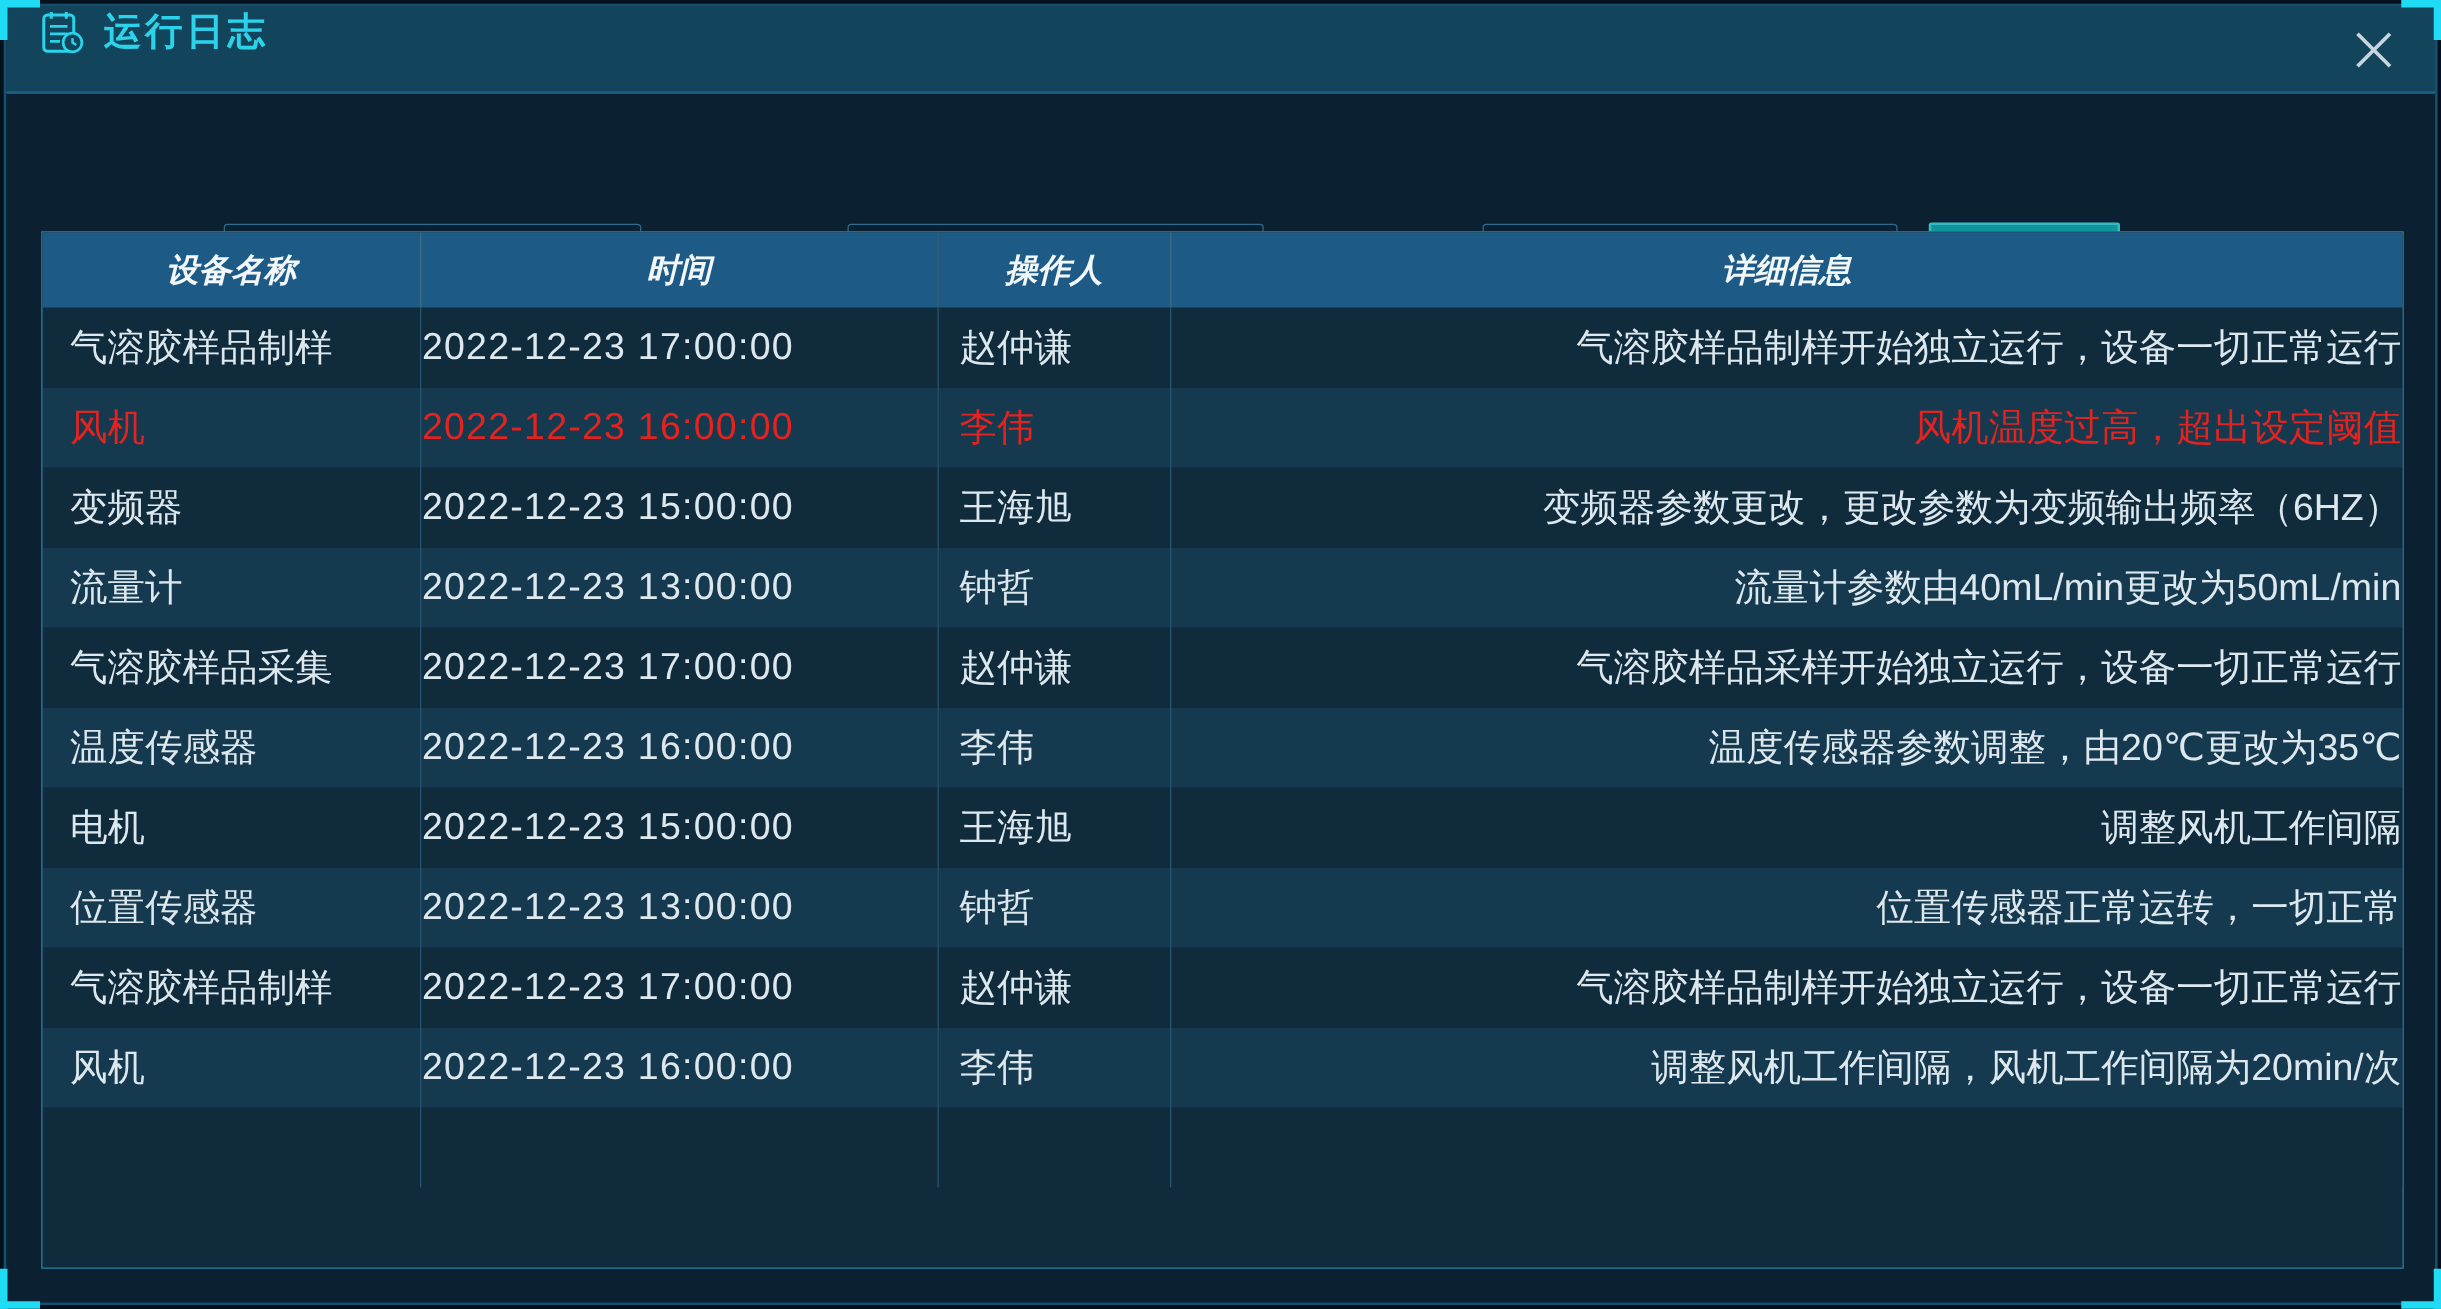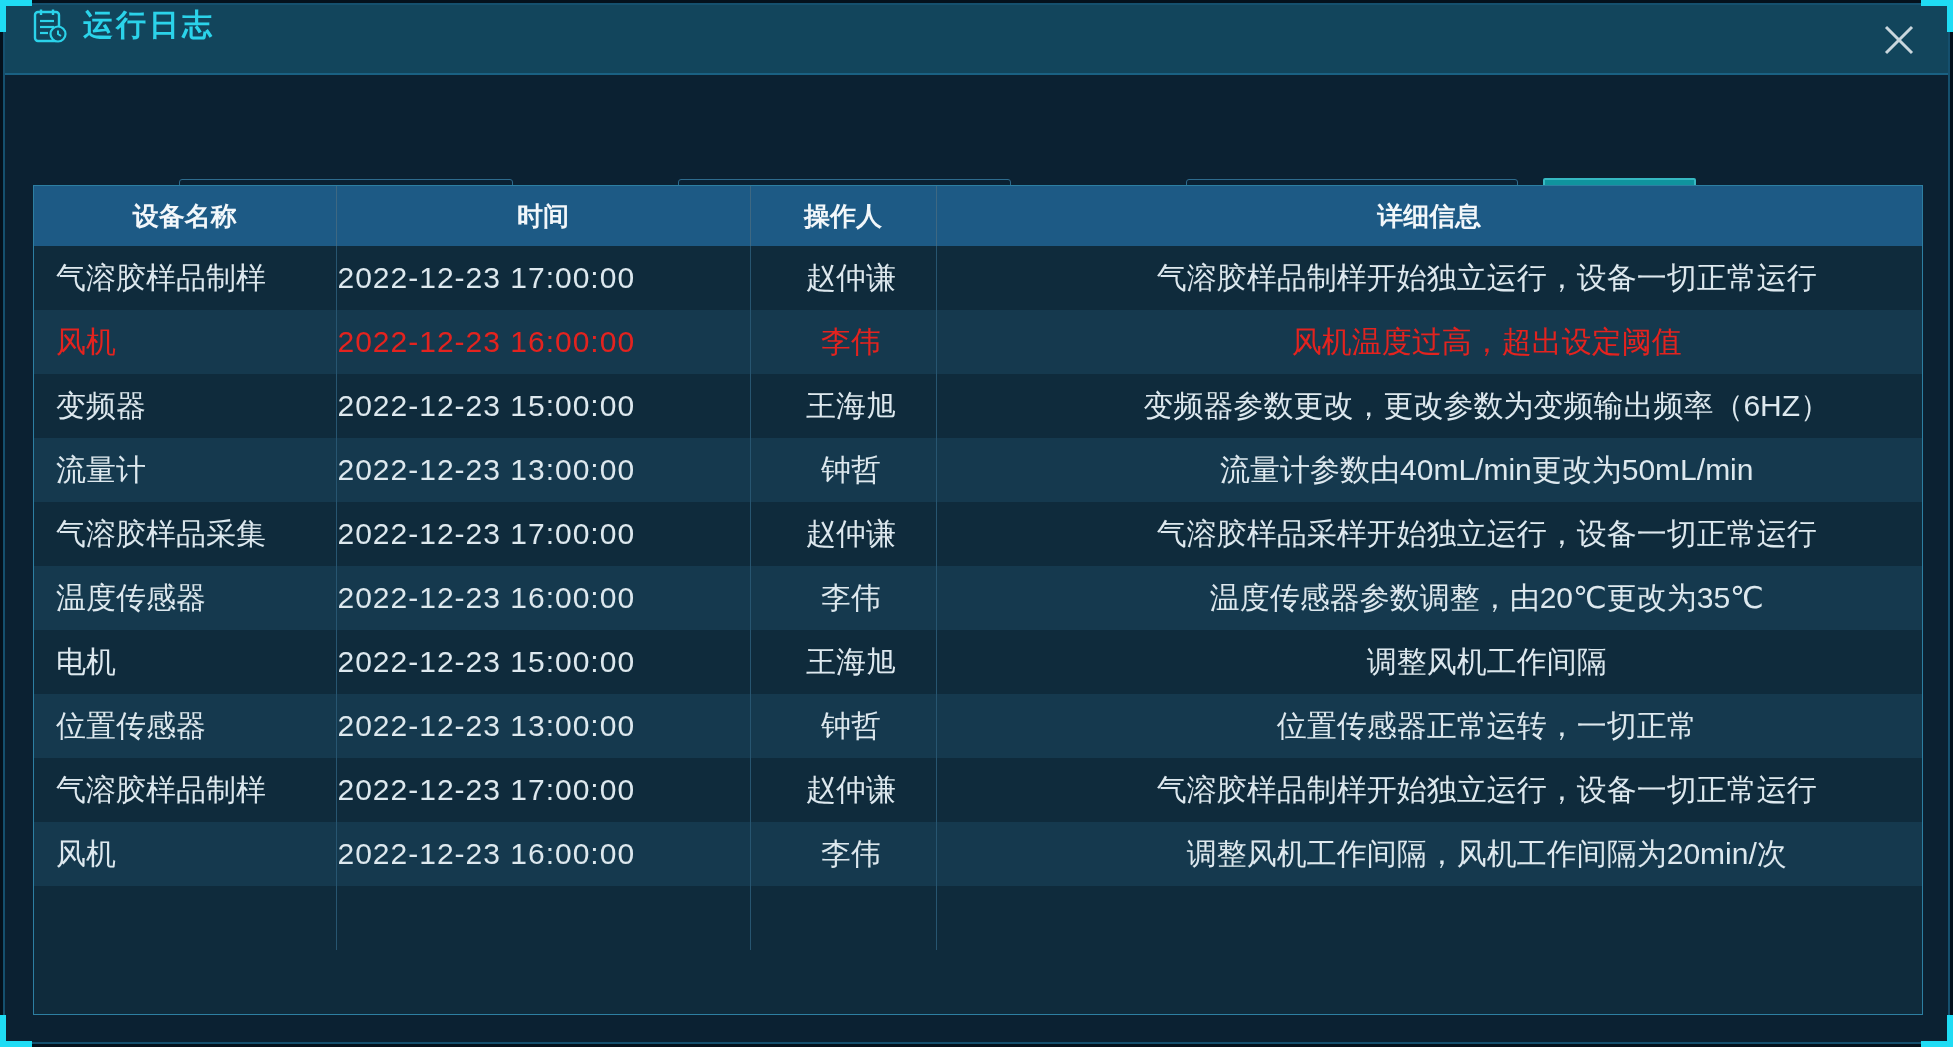--- a/index.html
+++ b/index.html
@@ -42,28 +42,28 @@
              display:flex;align-items:center;justify-content:center;gap:10px;
              color:#f2fbfc;font-size:26px;}
 
   
   .table-wrap{position:absolute;left:28px;top:180px;width:1890px;height:830px;
               box-sizing:border-box;border:1px solid #2d7fa2;overflow:hidden;background:#0f2b3c;}
   table{border-collapse:collapse;table-layout:fixed;width:100%;}
   th,td{border-right:1px solid rgba(76,150,190,0.40);overflow:hidden;white-space:nowrap;}
   th:last-child,td:last-child{border-right:none;}
   thead th{height:58px;background:#1d5a85;color:#f2f7fa;font-size:26px;font-weight:bold;
-           text-align:center;border-right-color:rgba(120,180,215,0.45);}
+           text-align:center;border-right-color:rgba(120,180,215,0.45);font-style:italic;}
   tbody td{height:62px;font-size:30px;color:#dde8ee;}
   tbody tr:nth-child(odd){background:#0f2b3c;}
   tbody tr:nth-child(even){background:#15394e;}
   td.c-device{padding-left:22px;text-align:left;}
   td.c-time{text-align:left;letter-spacing:1px;}
-  td.c-operator{padding-left:17px;text-align:center;margin-top:28px;}
-  td.c-detail{padding-left:116px;text-align:center;}
+  td.c-operator{padding-left:17px;text-align:left;margin-top:28px;}
+  td.c-detail{padding-left:116px;text-align:right;}
   tr.alarm td{color:#e3231f;}
   tr.warning td{color:#ee7d1d;}
   svg{display:block;}
 </style>
 </head>
 <body>
 
 <div class="dialog">
 
   <div class="titlebar">

